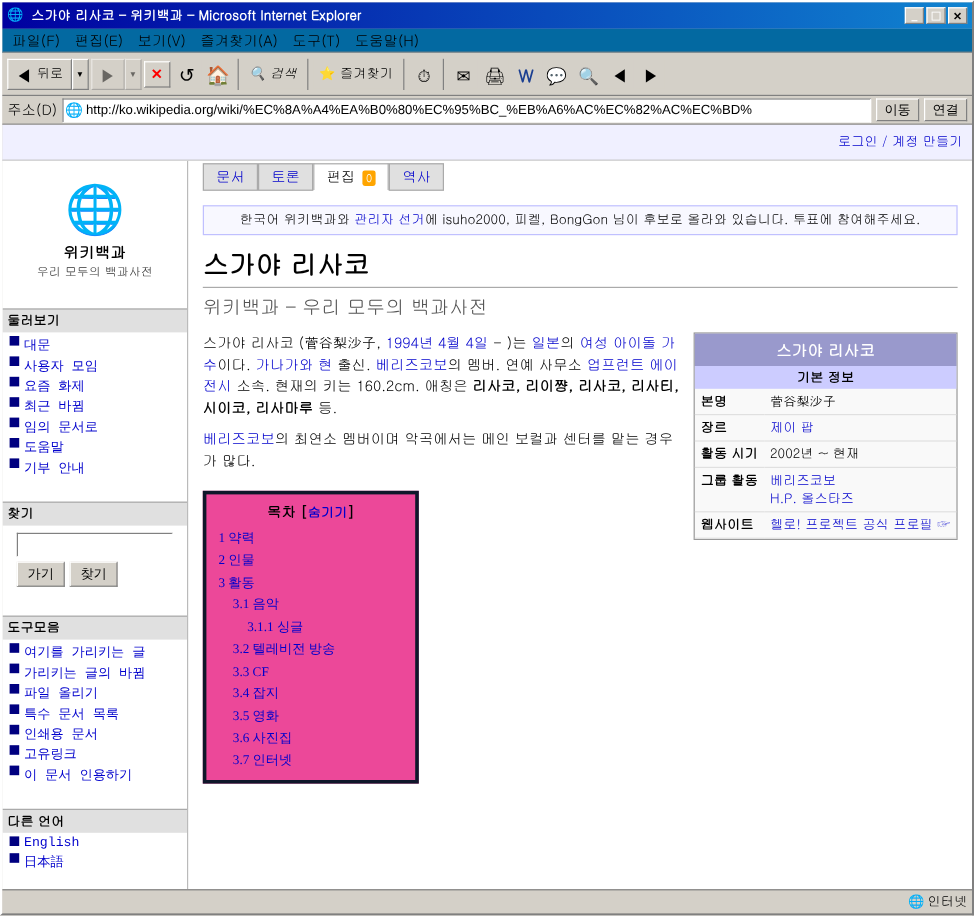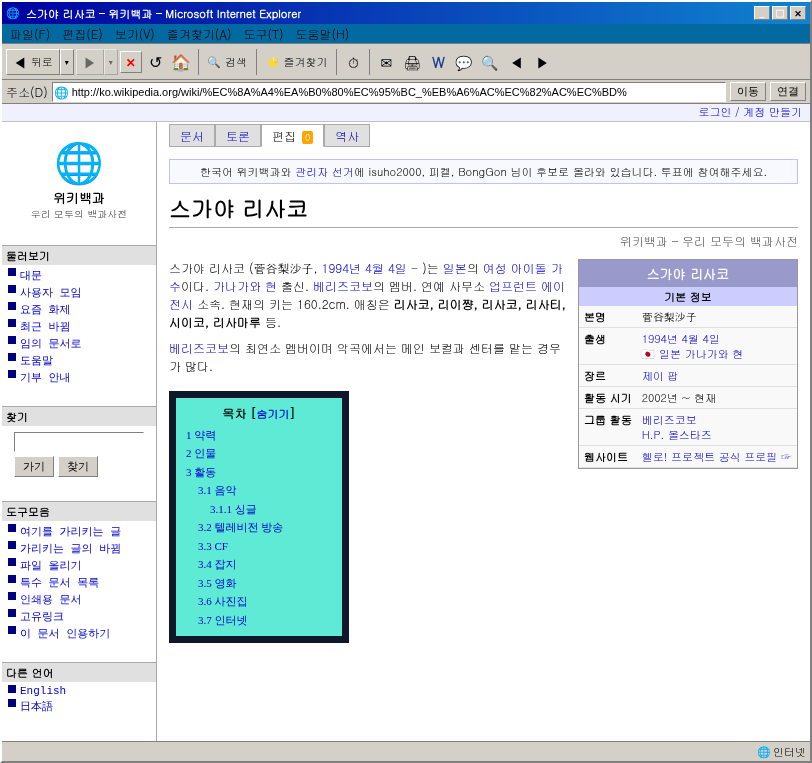--- a/index.html
+++ b/index.html
@@ -28,21 +28,21 @@
 
     
     .address-bar { background: #d4d0c8; height: 24px; display: flex; align-items: center; padding: 2px 4px; border-bottom: 1px solid #808080; gap: 4px; }
     .address-label { font-size: 12px; white-space: nowrap; }
     .address-input-wrapper { flex: 1; height: 20px; background: white; border: 1px solid; border-color: #808080 #ffffff #ffffff #808080; display: flex; align-items: center; padding: 0 2px; }
     .address-input { flex: 1; border: none; outline: none; font-size: 11px; background: transparent; }
     .address-go { padding: 1px 6px; background: #d4d0c8; border: 1px solid; border-color: #ffffff #808080 #808080 #ffffff; font-size: 11px; cursor: pointer; white-space: nowrap; }
     .address-connect { padding: 1px 6px; background: #d4d0c8; border: 1px solid; border-color: #ffffff #808080 #808080 #ffffff; font-size: 11px; cursor: pointer; }
 
     
-    .login-bar { background: #f0f0ff; height: 18px; display: flex; align-items: flex-start; justify-content: flex-end; padding: 0 8px; border-bottom: 1px solid #c0c0c0; font-size: 11px; }
+    .login-bar { background: #f0f0ff; height: 30px; display: flex; align-items: center; justify-content: flex-end; padding: 0 8px; border-bottom: 1px solid #c0c0c0; font-size: 11px; }
     .login-link { color: #0000cc; text-decoration: none; cursor: pointer; }
 
     
     .content-area { display: flex; flex: 1; overflow: hidden; background: white; }
 
     
     .sidebar { width: 155px; min-width: 155px; background: white; border-right: 1px solid #aaa; padding: 4px 0; overflow-y: auto; font-size: 11px; }
     .wiki-logo { text-align: center; padding: 6px 0 4px; }
     .wiki-logo .globe { font-size: 40px; display: block; }
     .wiki-logo .logo-text { font-size: 13px; font-weight: bold; color: #000; }
@@ -59,35 +59,35 @@
     
     .article { flex: 1; padding: 0 12px 12px; overflow-y: auto; background: white; }
     .article-tabs { display: flex; gap: 0; margin-bottom: 12px; padding-top: 2px; }
     .tab { padding: 2px 10px; font-size: 12px; border: 1px solid #aaa; background: #e0e0e0; cursor: pointer; color: #0000cc; text-decoration: none; }
     .tab.active { background: white; border-bottom: 1px solid white; color: #000; font-weight: normal; }
     .tab-edit { position: relative; }
     .tab-badge { background: #ffa500; color: white; font-size: 9px; padding: 0 3px; border-radius: 2px; margin-left: 2px; }
     .notice-bar { background: #f8f8ff; border: 1px solid #c0c0ff; padding: 4px 8px; margin-bottom: 8px; font-size: 11px; text-align: center; }
     .notice-link { color: #0000cc; text-decoration: none; cursor: pointer; }
     .article-title { font-size: 22px; font-weight: bold; border-bottom: 1px solid #aaa; padding-bottom: 4px; margin-bottom: 4px; }
-    .article-subtitle { font-size: 12px; color: #555; margin-bottom: 10px; text-align: right; }
+    .article-subtitle { font-size: 16px; color: #555; margin-bottom: 10px; }
     .article-body { font-size: 12px; line-height: 1.5; }
     .article-body p { margin-bottom: 8px; }
     .wiki-link { color: #0000cc; text-decoration: none; }
 
     
     .infobox { float: right; border: 1px solid #999; background: #f9f9f9; margin: 0 0 8px 12px; width: 220px; font-size: 11px; }
     .infobox-title { background: #9999cc; color: white; text-align: center; padding: 4px; font-weight: bold; font-size: 13px; }
     .infobox-subtitle { background: #ccccff; text-align: center; padding: 2px; font-weight: bold; font-size: 11px; }
     .infobox table { width: 100%; border-collapse: collapse; }
     .infobox td { padding: 3px 5px; vertical-align: top; border-bottom: 1px solid #e0e0e0; }
     .infobox td:first-child { font-weight: bold; white-space: nowrap; width: 50px; }
 
     
-    .toc { background: #5eead4; border: 7px solid #0f172a; padding: 6px 10px; display: inline-block; margin: 8px 0; min-width: 180px; }
+    .toc { background: #ec4899; border: 3px solid #0f172a; padding: 6px 10px; display: inline-block; margin: 8px 0; min-width: 180px; }
     .toc-title { font-weight: bold; text-align: center; font-size: 12px; margin-bottom: 4px; }
     .toc-link { color: #0000cc; text-decoration: none; font-family: Liberation Serif, serif; }
     .toc ol, .toc ul { padding-left: 16px; }
     .toc li { margin: 2px 0; font-size: 11px; }
     .toc-hide { color: #0000cc; cursor: pointer; font-size: 11px; }
 
     
     .status-bar { height: 20px; background: #d4d0c8; border-top: 1px solid #808080; display: flex; align-items: center; padding: 0 4px; font-size: 11px; }
     .status-right { margin-left: auto; display: flex; align-items: center; gap: 4px; }
     .internet-zone { display: flex; align-items: center; gap: 2px; }
@@ -128,21 +128,21 @@
     <div class="tb-nav">
       <div class="nav-btn" style="opacity:0.5;">
         <span style="font-size:14px;">▶</span>
       </div>
       <div class="nav-dropdown" style="opacity:0.5;">▾</div>
     </div>
     <div class="nav-btn-x">✕</div>
     <div class="tb-icon" style="font-size:16px;">↺</div>
     <div class="tb-icon" style="font-size:16px;">🏠</div>
     <div class="tb-separator"></div>
-    <div class="tb-icon" style="font-size:11px; width:auto; padding:0 4px;">🔍 검색</div>
+    <div class="tb-icon" style="font-size:11px; width:auto; padding:0 4px;font-style:italic;">🔍 검색</div>
     <div class="tb-separator"></div>
     <div class="tb-icon" style="font-size:11px; width:auto; padding:0 4px;">⭐ 즐겨찾기</div>
     <div class="tb-separator"></div>
     <div class="tb-icon">⏱</div>
     <div class="tb-separator"></div>
     <div class="tb-icon">✉</div>
     <div class="tb-icon">🖨</div>
     <div class="tb-icon" style="font-weight:bold; color:#1a3e91;">W</div>
     <div class="tb-icon">💬</div>
     <div class="tb-icon">🔍</div>
@@ -281,27 +281,20 @@
       <div class="article-subtitle">위키백과 – 우리 모두의 백과사전</div>
 
       <div class="infobox">
         <div class="infobox-title">스가야 리사코</div>
         <div class="infobox-subtitle">기본 정보</div>
         <table>
           <tbody>
               <tr>
             <td>본명</td>
             <td>菅谷梨沙子</td>
-          </tr>
-          <tr>
-            <td>출생</td>
-            <td>
-              <a class="wiki-link">1994년 4월 4일</a><br>
-              <span>🇯🇵</span> <a class="wiki-link">일본 가나가와 현</a>
-            </td>
           </tr>
           <tr>
             <td>장르</td>
             <td><a class="wiki-link">제이 팝</a></td>
           </tr>
           <tr>
             <td>활동 시기</td>
             <td>2002년 ~ 현재</td>
           </tr>
           <tr>

